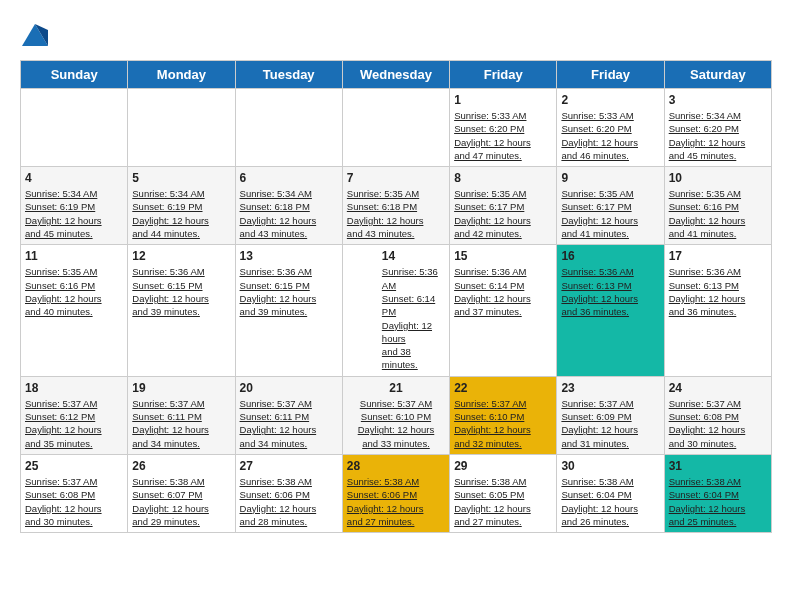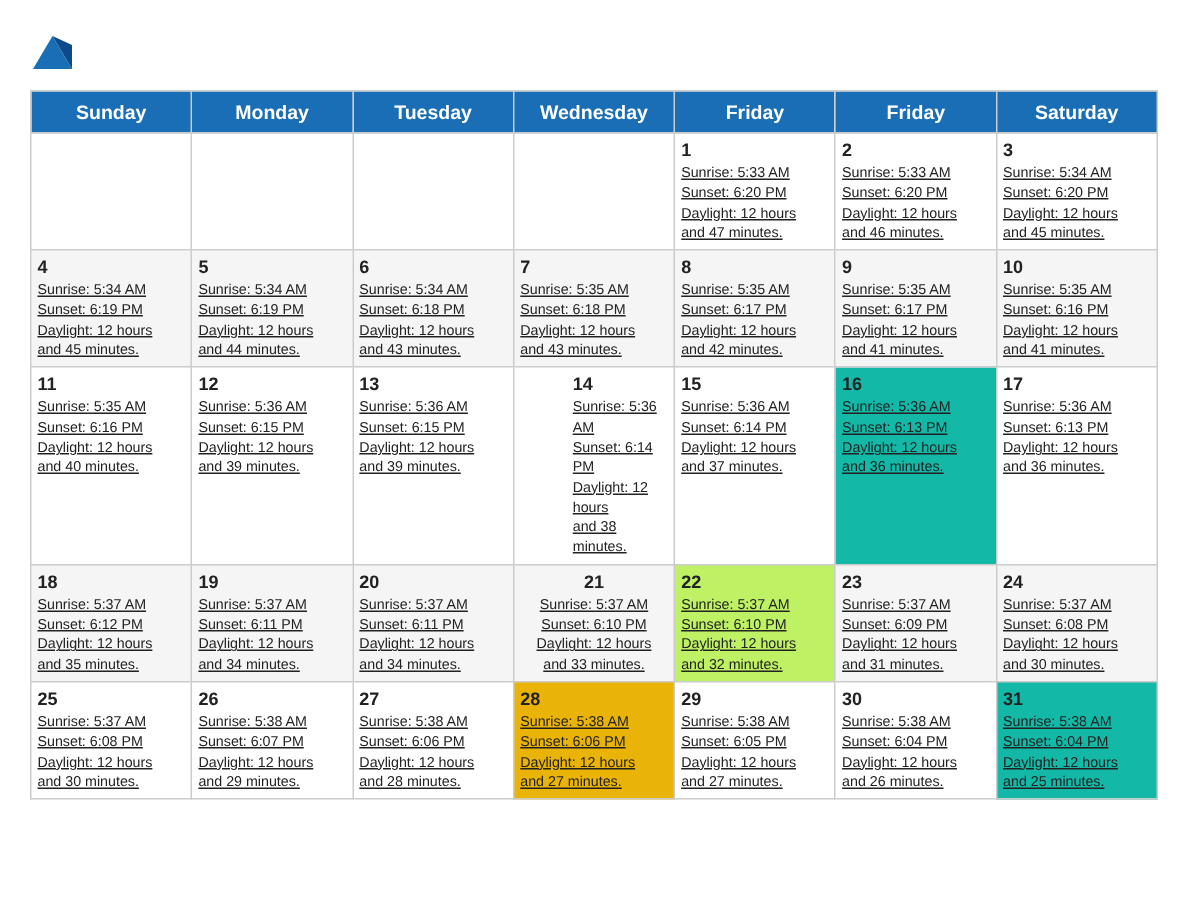--- a/index.html
+++ b/index.html
@@ -281,21 +281,21 @@
 Daylight: 12 hours
 and 34 minutes.</div>
         </td>
         <td style="background: rgb(245, 245, 245); text-align: center;">
           <span class="day-num">21</span>
           <div class="day-info" style="white-space: pre-line;">Sunrise: 5:37 AM
 Sunset: 6:10 PM
 Daylight: 12 hours
 and 33 minutes.</div>
         </td>
-        <td style="background: #bef264;">
+        <td style="background: #eab308;">
           <span class="day-num">22</span>
           <div class="day-info" style="white-space: pre-line;">Sunrise: 5:37 AM
 Sunset: 6:10 PM
 Daylight: 12 hours
 and 32 minutes.</div>
         </td>
         <td style="background: rgb(245, 245, 245);">
           <span class="day-num">23</span>
           <div class="day-info" style="white-space: pre-line;">Sunrise: 5:37 AM
 Sunset: 6:09 PM

